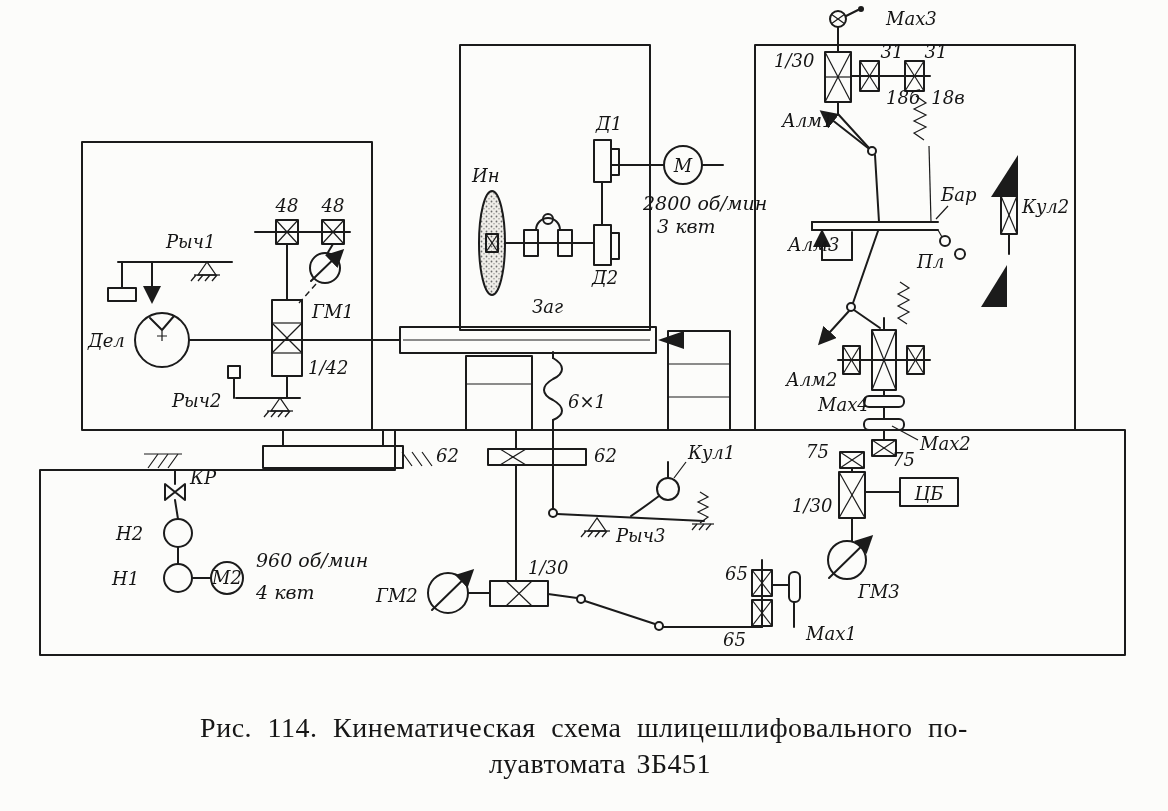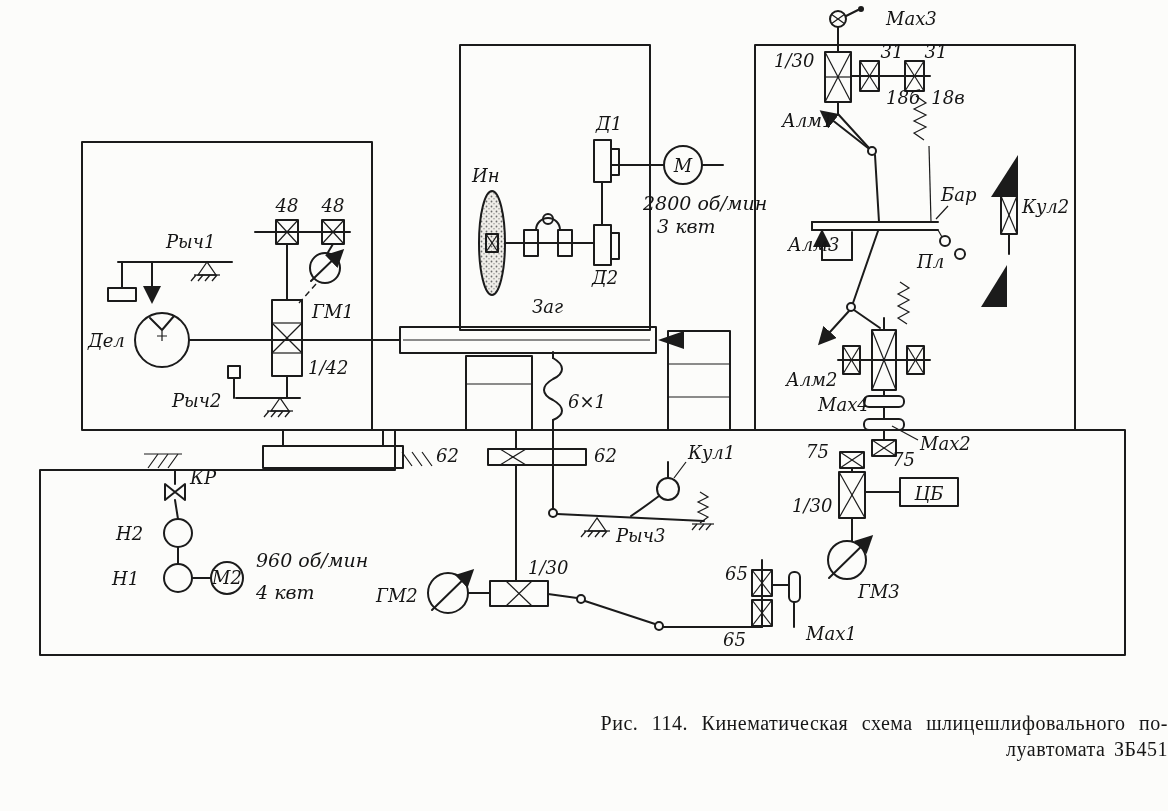--- a/index.html
+++ b/index.html
@@ -6,22 +6,22 @@
   .page{position:relative;width:1168px;height:811px;background:#fcfcfa;overflow:hidden;
         font-family:"DejaVu Serif",serif;}
   svg{position:absolute;left:0;top:0;}
   .ln{stroke:#1b1b1b;stroke-width:2;fill:none;stroke-linecap:round;stroke-linejoin:round;}
   .tn{stroke:#1b1b1b;stroke-width:1.2;fill:none;}
   .dash{stroke:#1b1b1b;stroke-width:1.4;fill:none;stroke-dasharray:6 4;}
   .blk{fill:#1b1b1b;stroke:none;}
   .lbl{font:italic 18px "DejaVu Serif",serif;fill:#151515;}
   .lbl-lg{font:italic 19px "DejaVu Serif",serif;fill:#151515;}
   #tri path{stroke:#1b1b1b;stroke-width:1.3;fill:none;}
-  .caption{position:absolute;left:0;right:0;top:710px;text-align:right;color:#161616;
-           font-family:"Liberation Serif",serif;font-size:20px;line-height:1.3;}
+  .caption{position:absolute;left:0;right:0;top:710px;text-align:center;color:#161616;
+           font-family:"Liberation Serif",serif;font-size:28px;line-height:1.3;}
   .caption .l1{word-spacing:8px;letter-spacing:.5px;}
   .caption .l2{word-spacing:3px;letter-spacing:.5px;display:block;padding-left:32px;}
 </style>
 </head>
 <body>
 
 <div class="page">
 
 <svg width="1168" height="811" viewBox="0 0 1168 811">
   <defs>

